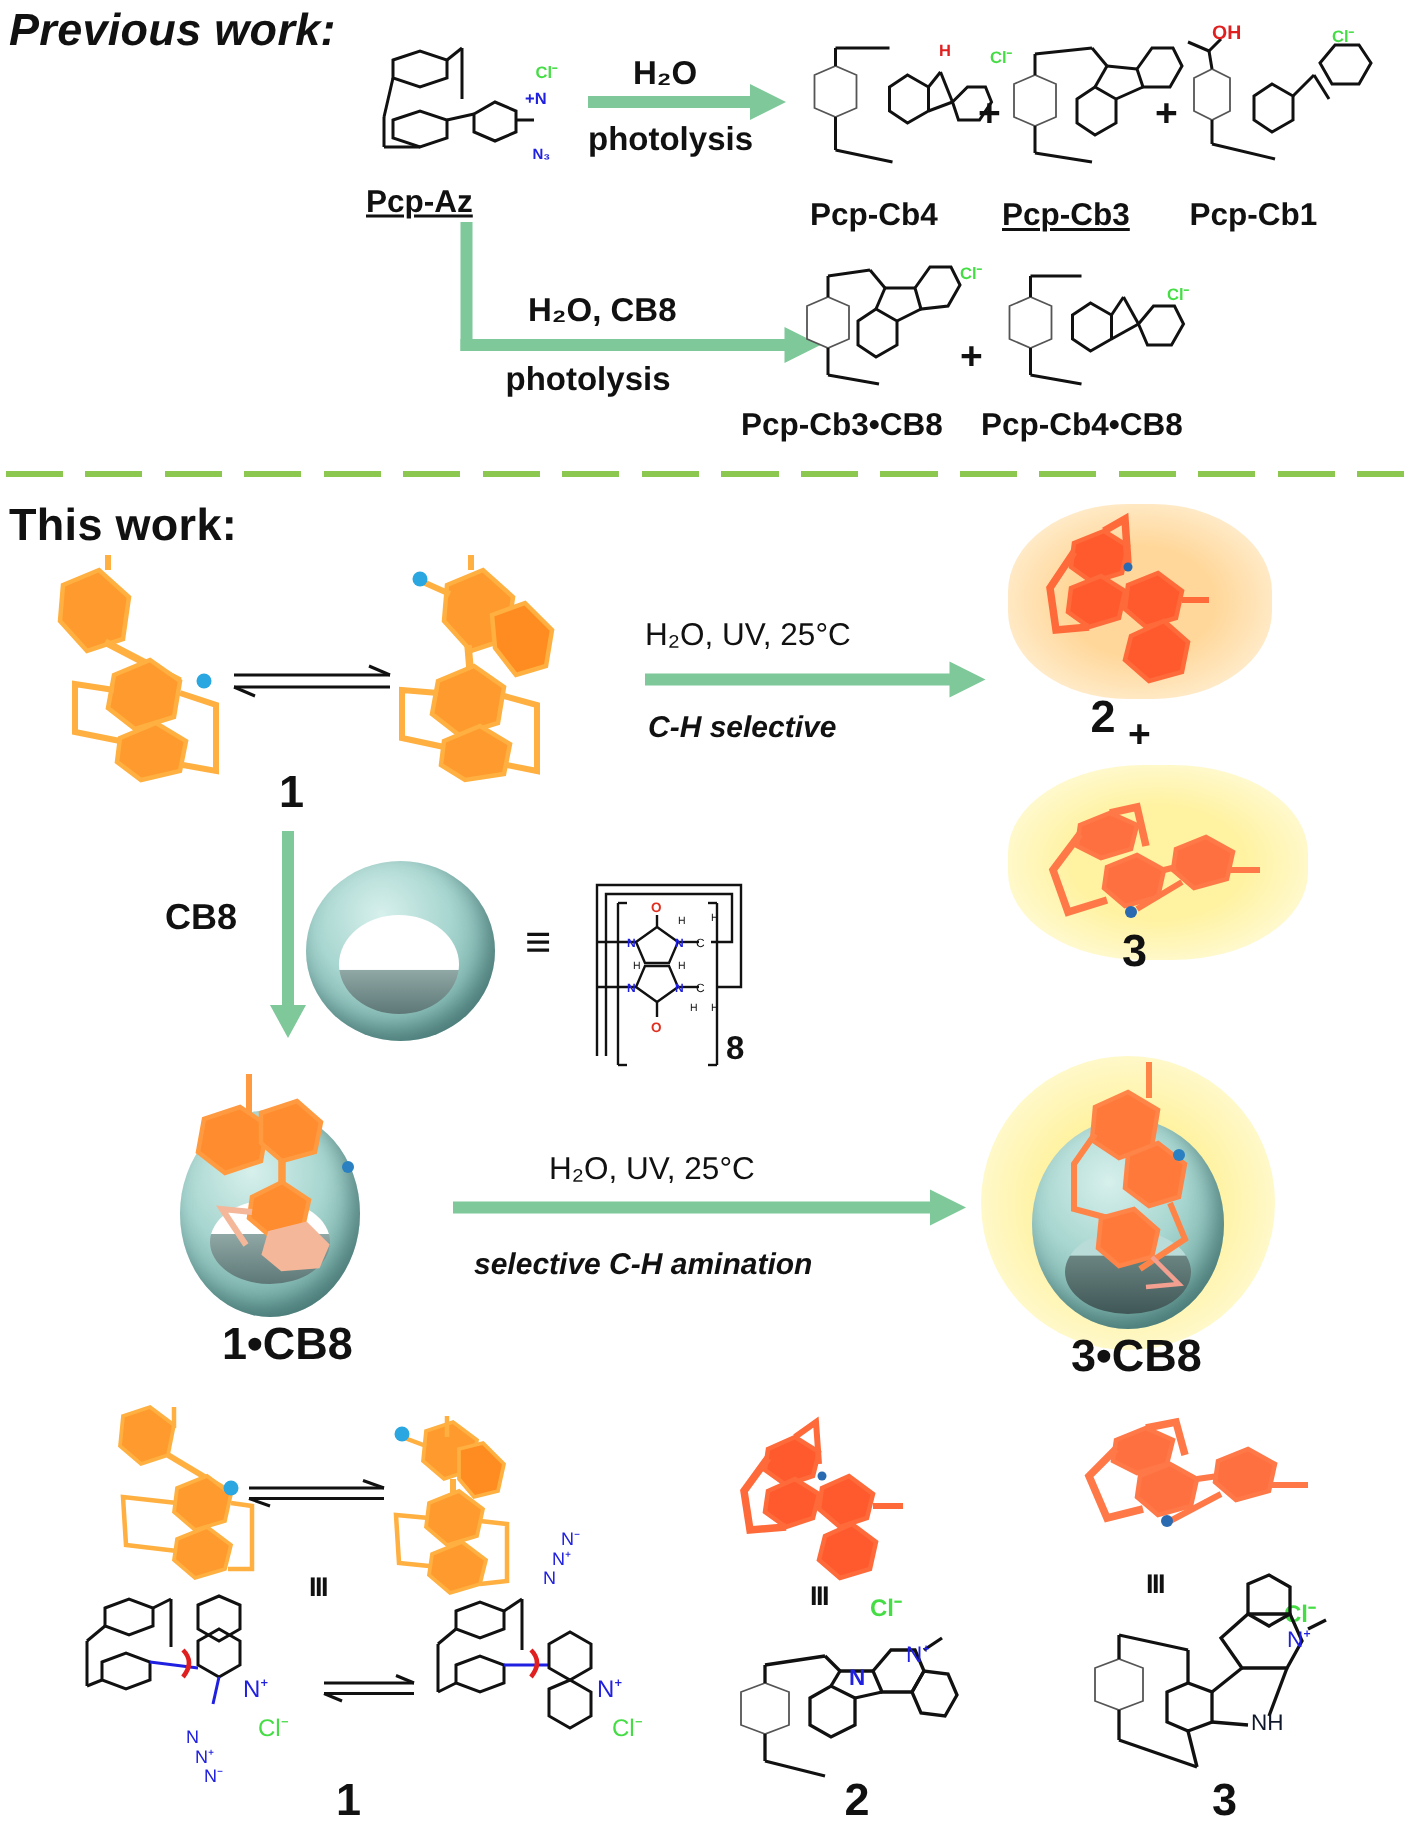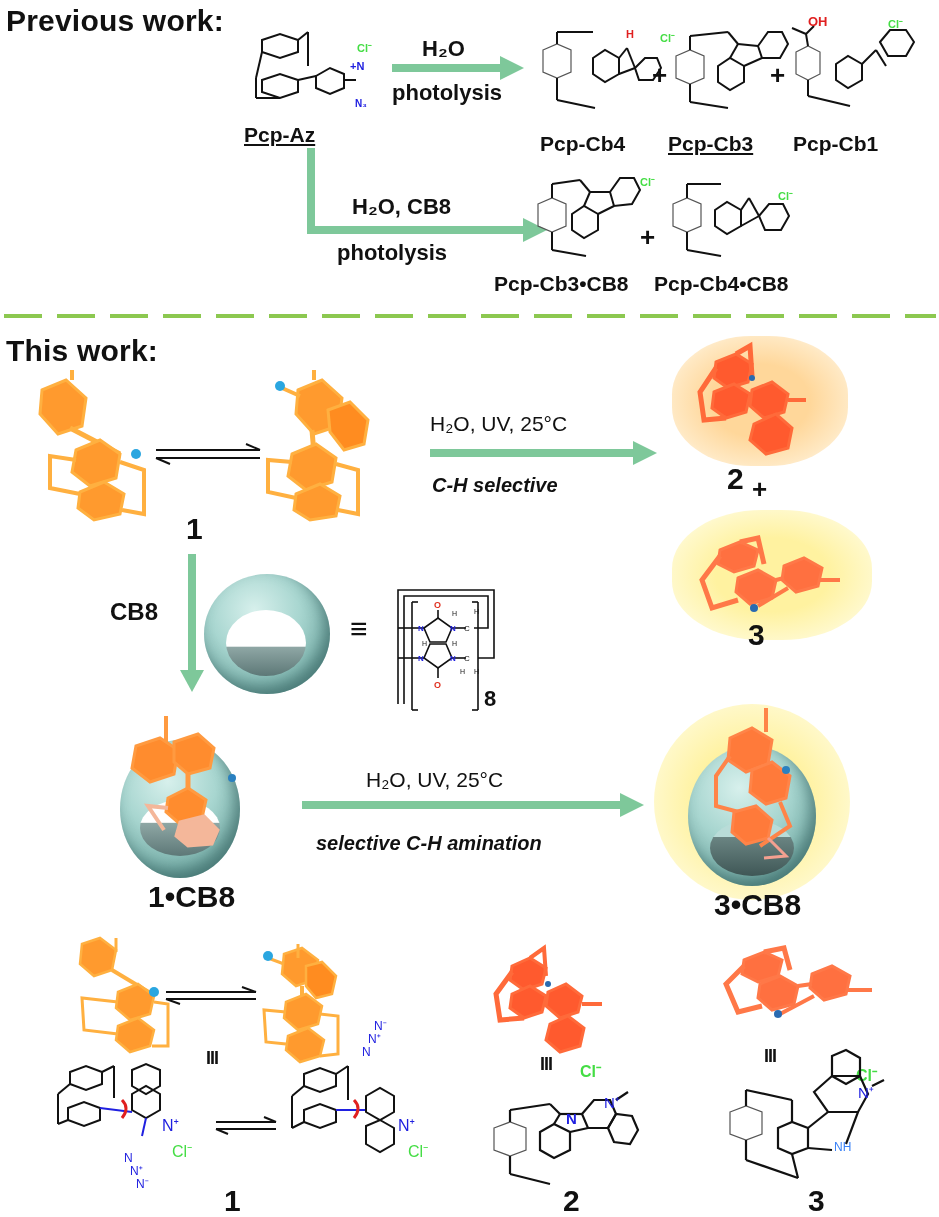--- a/index.html
+++ b/index.html
@@ -16,21 +16,21 @@
   .arrow-h::after{content:"";position:absolute;right:-22px;top:-8px;border-left:24px solid #7ec89a;border-top:12px solid transparent;border-bottom:12px solid transparent;}
   .divider{position:absolute;left:4px;top:314px;width:932px;height:4px;background:repeating-linear-gradient(90deg,#8cc850 0 38px,transparent 38px 53px);}
   .glow-or{position:absolute;border-radius:45%;background:radial-gradient(ellipse at center,#ffd79a 40%,#ffe8c2 70%,rgba(255,240,210,0) 100%);}
   .glow-ye{position:absolute;border-radius:45%;background:radial-gradient(ellipse at center,#fff2a0 40%,#fff8c8 70%,rgba(255,255,220,0) 100%);}
   .sphere{position:absolute;border-radius:50%;background:radial-gradient(circle at 40% 30%,#d7f0ec 0%,#a8d6d0 40%,#6fa8a2 80%,#4e8580 100%);box-shadow:inset -6px -8px 14px rgba(40,80,80,0.5);}
   .hole{position:absolute;border-radius:50%;background:linear-gradient(180deg,#fff 0%,#fff 55%,#8fa7a5 56%,#5d7877 100%);}
 </style>
 </head>
 <body>
 
-<div class="abs title" style="left:6px;top:4px;">Previous work:</div>
+<div class="abs title" style="left:6px;top:4px;font-style:italic;">Previous work:</div>
 
 <svg style="left:250px;top:28px;" width="110" height="85">
   <g fill="none" stroke="#111" stroke-width="2">
     <polygon points="12,12 30,6 48,12 48,24 30,30 12,24"></polygon>
     <polygon points="12,52 30,46 48,52 48,64 30,70 12,64"></polygon>
     <line x1="12" y1="24" x2="6" y2="50"></line>
       <line x1="6" y1="50" x2="6" y2="70"></line>
       <line x1="6" y1="70" x2="30" y2="70"></line>
     <line x1="48" y1="12" x2="58" y2="4"></line>
       <line x1="58" y1="4" x2="58" y2="38"></line>
@@ -453,14 +453,14 @@
     <polygon points="56,78 70,72 86,78 86,98 70,104 56,98"></polygon>
     <line x1="70" y1="104" x2="76" y2="128"></line>
     <polygon points="92,42 110,26 138,26 146,44 136,62 106,62"></polygon>
     <line x1="86" y1="78" x2="106" y2="62"></line>
       <line x1="86" y1="98" x2="110" y2="100"></line>
       <line x1="136" y1="62" x2="124" y2="94"></line>
     <line x1="150" y1="36" x2="162" y2="30"></line>
   </g>
 </svg>
 <span class="abs" style="left:858px;top:1082px;color:#2020e0;font-size:15px;">N⁺</span>
-<span class="abs" style="left:834px;top:1140px;color:#3b82f6;font-size:12px;">NH</span>
+<span class="abs" style="left:834px;top:1140px;color:#0f172a;font-size:15px;">NH</span>
 <div class="abs num" style="left:808px;top:1184px;">3</div>
 
 </body></html>

